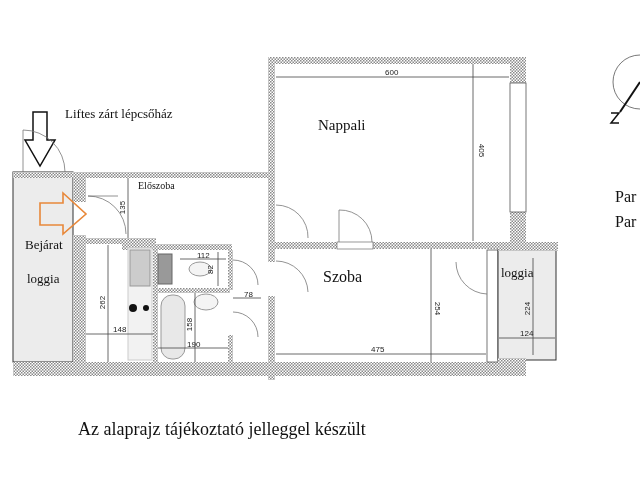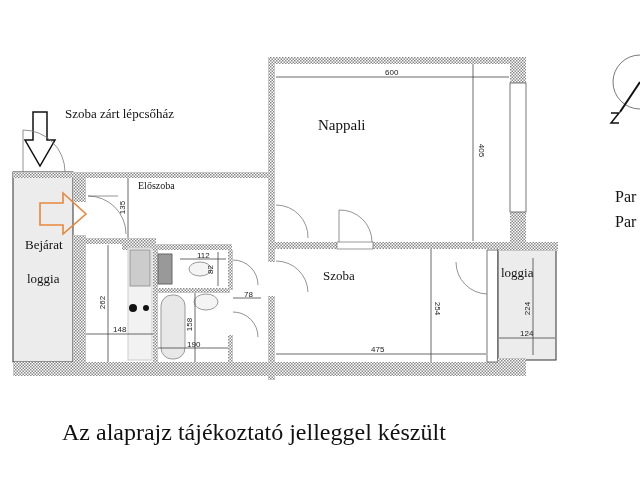--- a/index.html
+++ b/index.html
@@ -104,30 +104,30 @@
   <path d="M233,260 A25,25 0 0 1 258,285" fill="none" stroke="#777" stroke-width="0.8"></path>
   <path d="M233,312 A25,25 0 0 1 258,337" fill="none" stroke="#777" stroke-width="0.8"></path>
 
   <g>
     <circle cx="640" cy="82" r="27" fill="none" stroke="#555" stroke-width="0.8"></circle>
     <line x1="620" y1="112" x2="640" y2="82" stroke="#111" stroke-width="2"></line>
     <polyline points="611,113 619,113 611,123 619,123" fill="none" stroke="#111" stroke-width="1.5"></polyline>
   </g>
 </svg>
 
-<div class="lbl serif" style="left:65px;top:106px;font-size:13px">Szoba zárt lépcsőház</div>
+<div class="lbl serif" style="left:65px;top:106px;font-size:13px">Liftes zárt lépcsőház</div>
 <div class="lbl serif" style="left:25px;top:237px;font-size:13px">Bejárat</div>
 <div class="lbl serif" style="left:27px;top:271px;font-size:13px">loggia</div>
 <div class="lbl serif" style="left:138px;top:180px;font-size:10px">Előszoba</div>
 <div class="lbl serif" style="left:318px;top:117px;font-size:15px">Nappali</div>
-<div class="lbl serif" style="left:323px;top:268px;font-size:13px">Szoba</div>
+<div class="lbl serif" style="left:323px;top:268px;font-size:16px">Szoba</div>
 <div class="lbl serif" style="left:501px;top:265px;font-size:13px">loggia</div>
 <div class="lbl serif" style="left:615px;top:188px;font-size:16px">Par</div>
 <div class="lbl serif" style="left:615px;top:213px;font-size:16px">Par</div>
-<div class="lbl serif" style="left:62px;top:419px;font-size:24px">Az alaprajz tájékoztató jelleggel készült</div>
+<div class="lbl serif" style="left:78px;top:419px;font-size:18px">Az alaprajz tájékoztató jelleggel készült</div>
 
 <div class="lbl sans" style="left:385px;top:68px">600</div>
 <div class="lbl sans" style="left:475px;top:146px;transform:rotate(90deg)">405</div>
 <div class="lbl sans" style="left:116px;top:203px;transform:rotate(-90deg)">135</div>
 <div class="lbl sans" style="left:96px;top:298px;transform:rotate(-90deg)">262</div>
 <div class="lbl sans" style="left:113px;top:325px">148</div>
 <div class="lbl sans" style="left:197px;top:251px">112</div>
 <div class="lbl sans" style="left:206px;top:265px;transform:rotate(-90deg)">82</div>
 <div class="lbl sans" style="left:183px;top:320px;transform:rotate(-90deg)">158</div>
 <div class="lbl sans" style="left:187px;top:340px">190</div>

